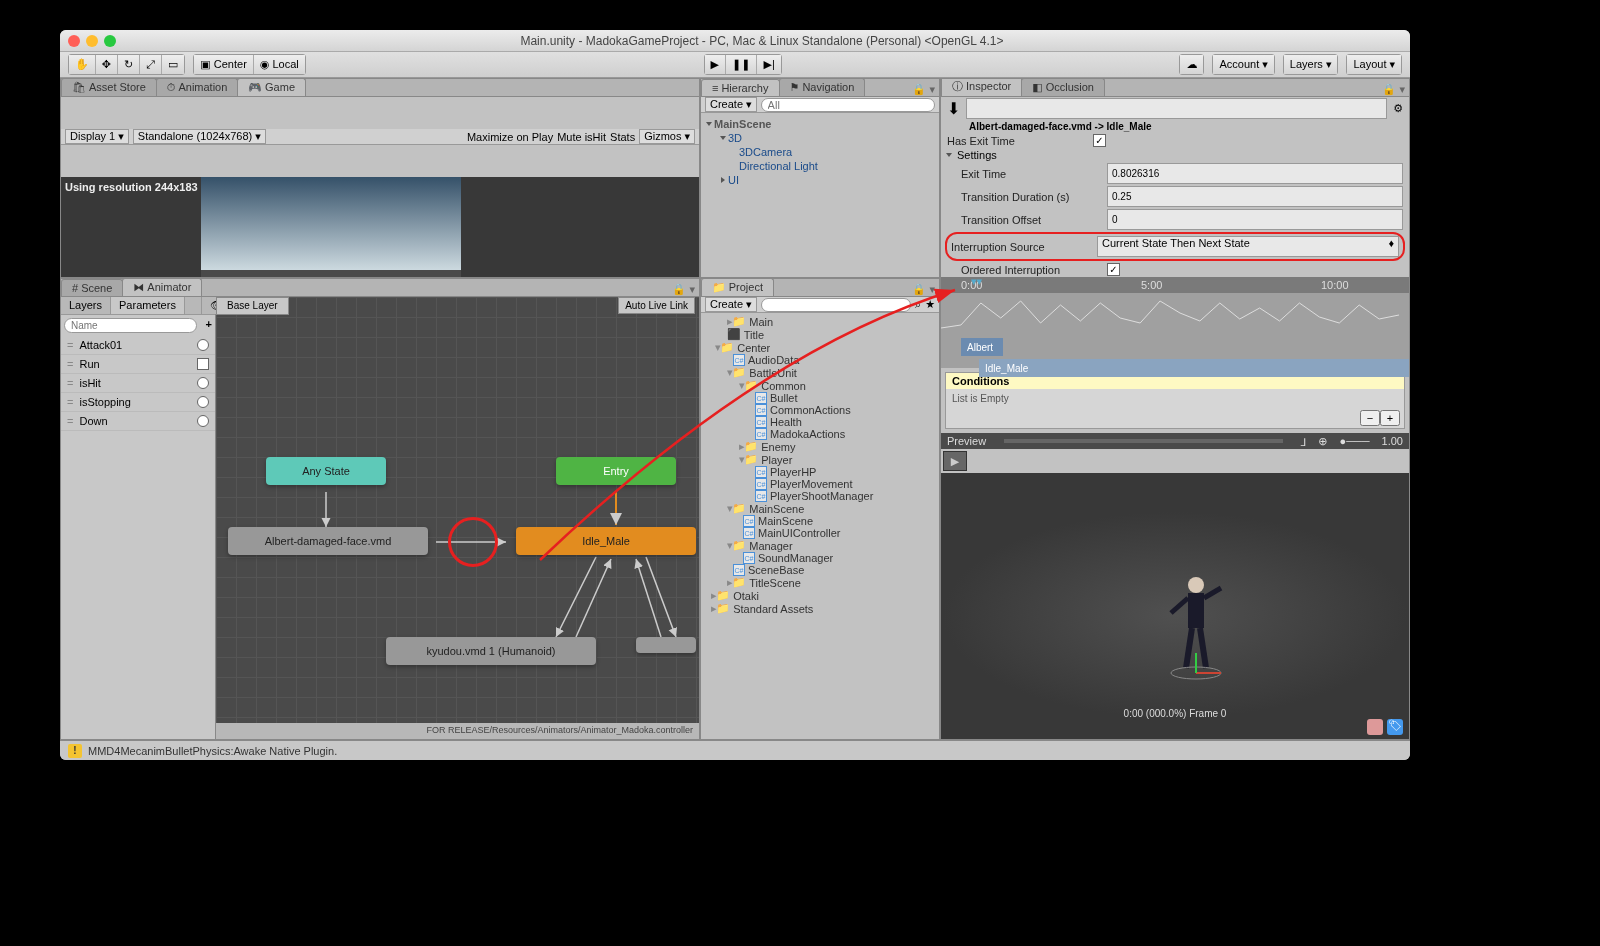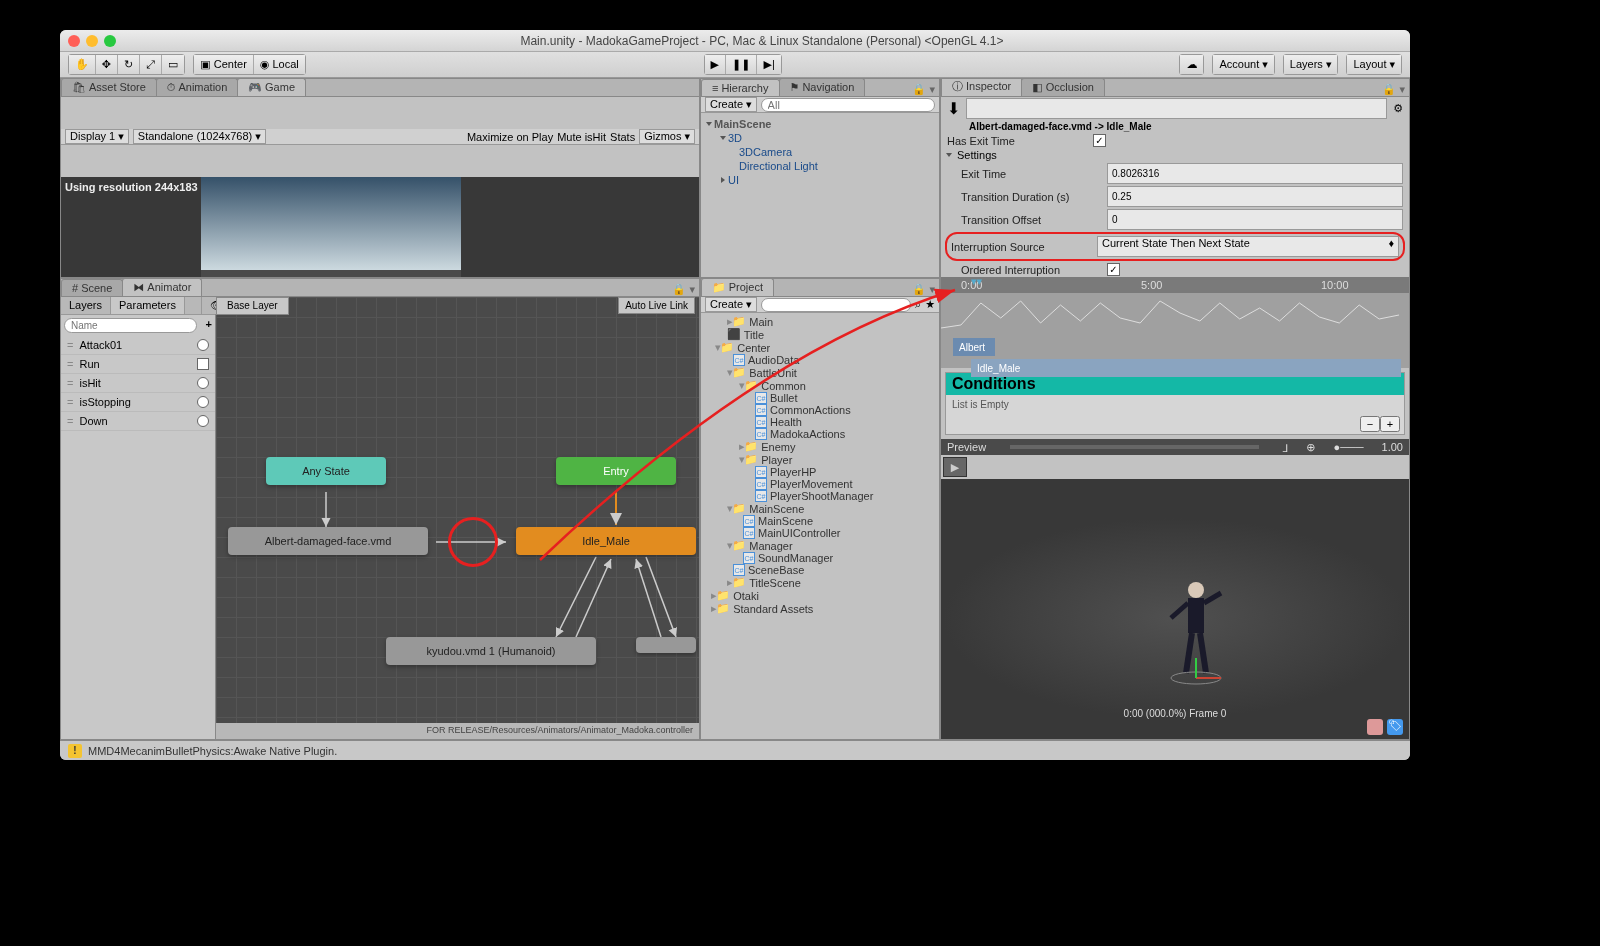--- a/index.html
+++ b/index.html
@@ -35,28 +35,28 @@
 .insp-row { display: flex; align-items: center; padding: 1px 6px; gap: 6px; font-size: 10px; }
 .insp-label { width: 140px; color: #222; }
 .insp-field { flex: 1; background: #e8e8e8; border: 1px solid #999; padding: 0 4px; height: 21px; font-size: 10px; }
 .check { width: 13px; height: 13px; border: 1px solid #666; background: #fff; display: inline-flex; align-items: center; justify-content: center; }
 .check.on::after { content: "✓"; font-size: 10px; color: #000; }
 .highlight-row { border: 2px solid #e62020; border-radius: 12px; padding: 2px 4px !important; margin: 1px 4px; }
 .timeline-ruler { height: 16px; background: #7a7a7a; display: flex; align-items: center; color: #ddd; font-size: 9px; position: relative; }
 .timeline-ruler span { position: absolute; }
 .timeline-wave { height: 75px; background: #a0a0a0; position: relative; }
 .timeline-wave svg { width: 100%; height: 45px; }
-.clip-bar { position: absolute; height: 18px; display: flex; align-items: center; padding: 0 6px; font-size: 10px; color: #fff; }
+.clip-bar { position: absolute; height: 18px; display: flex; align-items: center; padding: 0 6px; font-size: 10px; color: #fff; margin-left: 8px; }
 .clip1 { background: #6b8bb0; left: 12px; top: 45px; width: 42px; overflow: hidden; }
 .clip2 { background: #8aa4c0; left: 30px; top: 66px; width: 430px; }
 .cond { background: #d6d6d6; border: 1px solid #999; margin: 4px; }
-.cond-head { background: #14b8a6; padding: 2px 6px; font-weight: bold; font-size: 16px; }
+.cond-head { background: #fef9c3; padding: 2px 6px; font-weight: bold; font-size: 11px; }
 .cond-body { padding: 4px 6px; font-size: 10px; color: #555; }
 .preview { background: #383838; flex: 1; position: relative; }
-.preview-head { height: 16px; background: #4a4a4a; color: #ddd; display: flex; align-items: center; padding: 0 6px; font-size: 10px; gap: 18px; }
+.preview-head { height: 16px; background: #4a4a4a; color: #ddd; display: flex; align-items: center; padding: 0 6px; font-size: 10px; gap: 12px; }
 .preview-play { width: 24px; height: 20px; background: #666; border: 1px solid #333; color: #ccc; display: flex; align-items: center; justify-content: center; margin: 2px; }
 .preview-canvas { position: absolute; left: 0; right: 0; top: 38px; bottom: 20px; background: radial-gradient(ellipse at center, #505050 0%, #383838 70%); }
 .char { position: absolute; left: 48%; top: 30%; }
 .preview-frame { position: absolute; bottom: 20px; left: 0; right: 0; text-align: center; color: #ddd; font-size: 10px; }
 .animator-pane { grid-column: 1; grid-row: 2; }
 .animator-body { flex: 1; display: flex; overflow: hidden; }
 .anim-sidebar { width: 155px; background: #c8c8c8; border-right: 1px solid #888; display: flex; flex-direction: column; }
 .anim-tabs { display: flex; font-size: 10px; border-bottom: 1px solid #999; }
 .anim-tabs div { padding: 2px 8px; border-right: 1px solid #999; background: #b8b8b8; }
 .anim-tabs div.active { background: #c8c8c8; }

